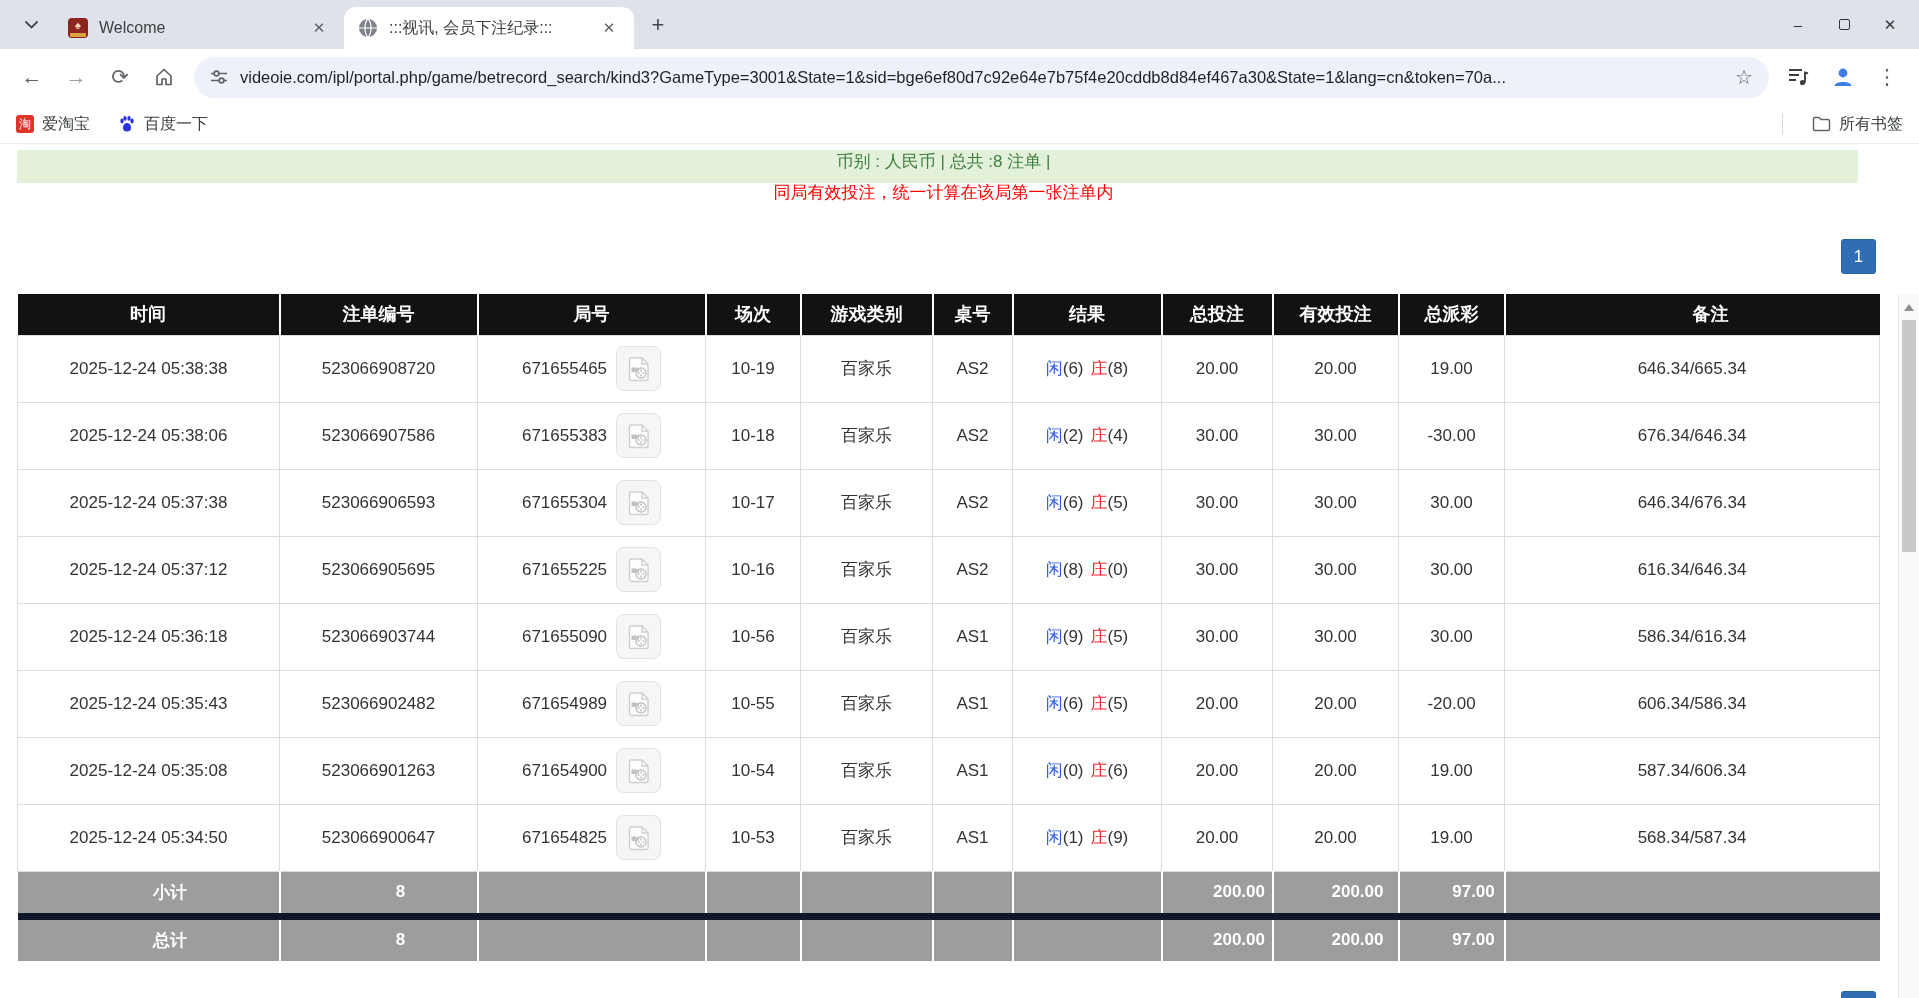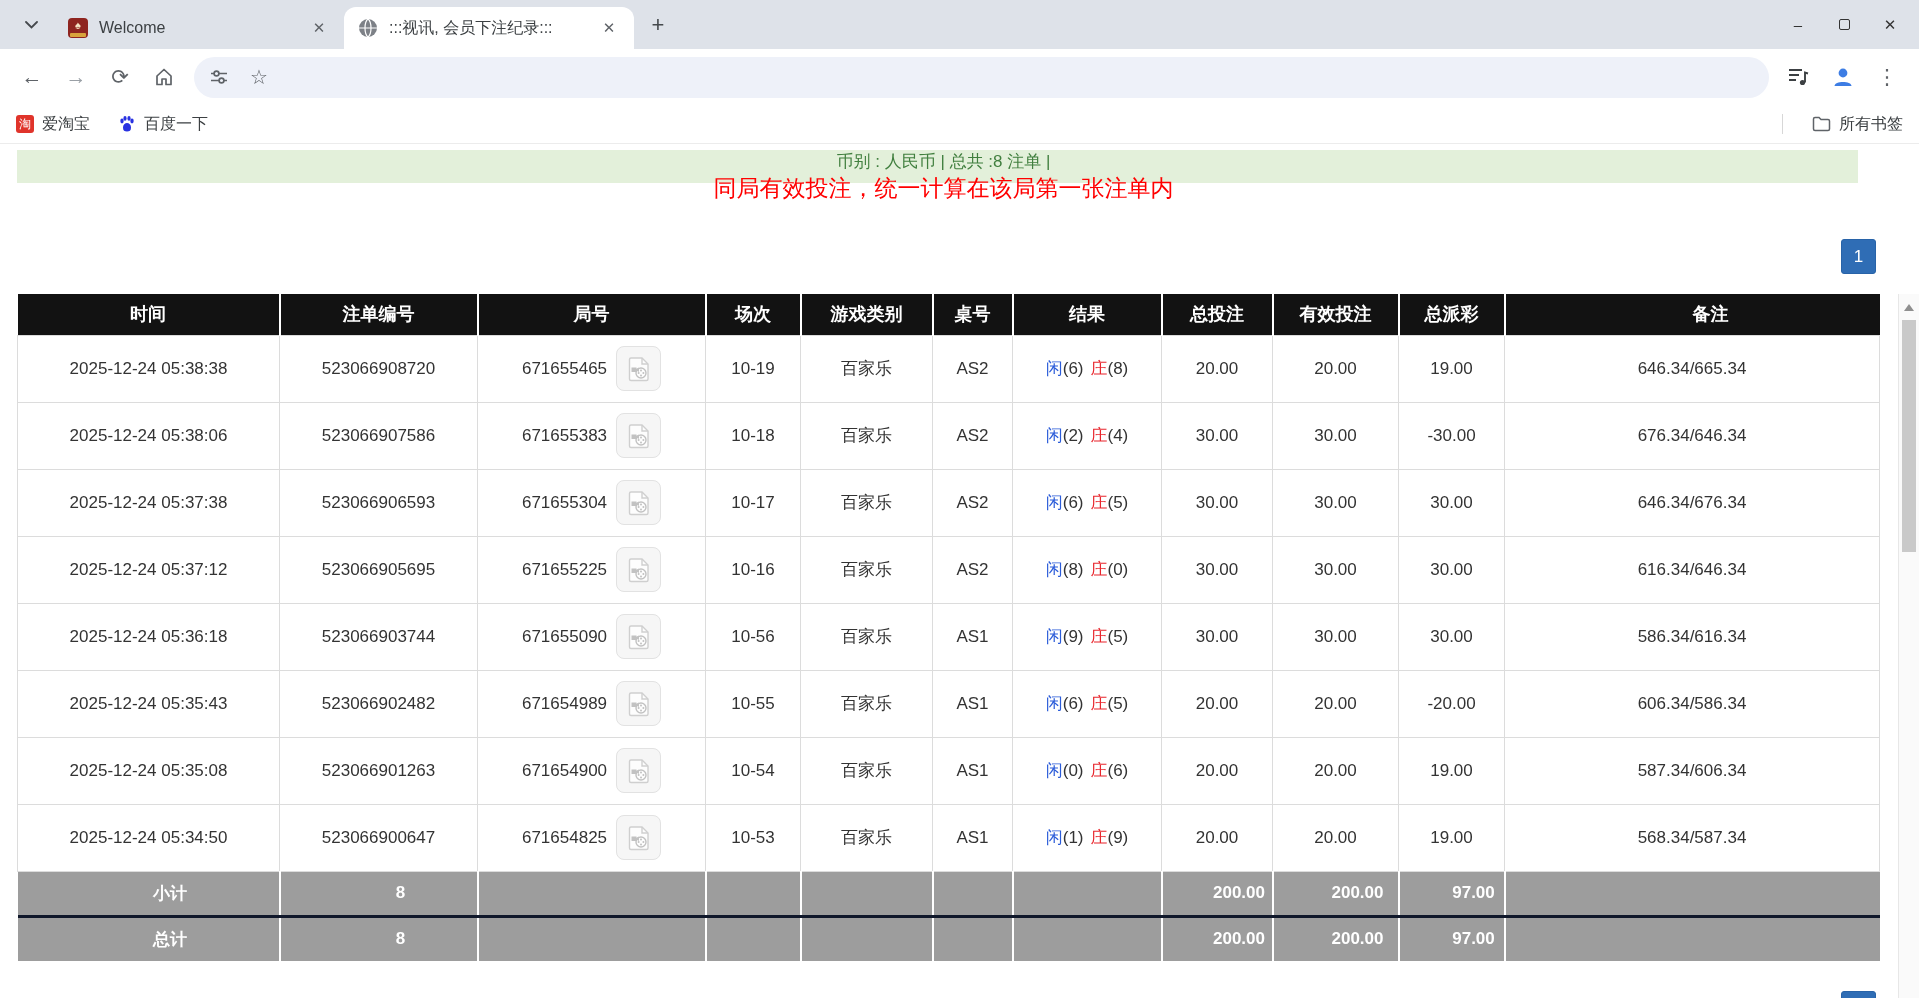--- a/index.html
+++ b/index.html
@@ -47,21 +47,21 @@
   .bm-right { margin-left:auto; display:flex; align-items:flex-start;gap:13px; }
   .bm-divider { width:1px; height:20px; background:#d7d7d7; margin-right:16px; }
   .bm-all { display:flex; align-items:center; font-size:16px; color:#3c4043; cursor:pointer; }
   .bm-all svg { margin-right:8px; }
 
   
   .content { position:relative; height:854px; background:#fff; }
   .summary-strip { margin:6px 61px 0 17px; height:33px; background:#e3f0da;
                    display:flex; align-items:center; justify-content:space-between; padding:0 10px 0 22px;flex-direction:column; }
   .summary-text { color:#417f3f; font-size:17px; }
-  .notice-text { color:#ff0000; font-size:23px; }
+  .notice-text { color:#ff0000; font-size:17px;margin-top:8px; }
 
   .pagination-top { position:absolute; top:89px; right:43px; }
   .page-btn { width:35px; height:35px; background:#2f6db5; color:#fff; border:1px solid #2863a8;
               border-radius:3px; font-size:17px; font-family:inherit; cursor:pointer; }
 
   .bet-table { position:absolute; top:144px; left:17px; width:1862px; border-collapse:collapse; table-layout:fixed; }
   .bet-table th { background:#121212; color:#fff; font-size:18px; font-weight:bold; height:41px;
                   border-right:2px solid #fff; text-align:center; }
   .bet-table th:last-child { border-right:none;padding-left:36px; }
   .bet-table tbody td { height:67px; border:1px solid #dcdcdc; text-align:center; font-size:17px; color:#333; background:#fff; }
@@ -69,21 +69,21 @@
   .video-btn { width:45px; height:45px; background:#f6f6f6; border:1px solid #e2e2e2; border-radius:8px;
                display:flex; align-items:center; justify-content:center; cursor:pointer; }
   .result-cell .rp { color:#2b5cd9; }
   .result-cell .rb { color:#e8262d; margin-left:7px; }
   .result-cell .rs { color:#333; }
   td.blue { color:#2e6be0; }
   td.neg { color:#e60000; }
   .bet-table tfoot td { height:45px; background:#9d9d9d; color:#fff; font-size:17px; font-weight:bold;
                         text-align:center; border-right:2px solid #fff;padding-left:44px; }
   .bet-table tfoot td:last-child { border-right:none; }
-  .bet-table tfoot tr.total-row td { border-top:3px solid #0f172a; }
+  .bet-table tfoot tr.total-row td { border-top:7px solid #0f172a; }
 
   .pagination-bottom { position:absolute; top:841px; right:43px; }
 
   
   .scrollbar { position:absolute; right:0; top:144px; width:21px; height:854px; background:#fafafa; border-left:1px solid #e7e7e7; }
   .sb-arrow { position:absolute; left:0; width:20px; height:22px; display:flex; align-items:center; justify-content:center; cursor:pointer; }
   .sb-arrow.up { top:2px; }
   .tri-up { width:0; height:0; border-left:5px solid transparent; border-right:5px solid transparent; border-bottom:7px solid #8f8f8f; }
   .sb-thumb { position:absolute; top:26px; left:3px; width:14px; height:232px; background:#c9c9c9; cursor:pointer; }
 </style>
@@ -136,20 +136,21 @@
         </svg>
     </div>
     <div class="omnibox">
       <span class="site-icon">
         <svg width="18" height="18" viewBox="0 0 18 18">
             <path d="M1 5.5 H17 M1 12.5 H17" stroke="#5f6368" stroke-width="1.7"></path>
             <circle cx="6.5" cy="5.5" r="2.4" fill="#eef1f9" stroke="#5f6368" stroke-width="1.7"></circle>
             <circle cx="11.5" cy="12.5" r="2.4" fill="#eef1f9" stroke="#5f6368" stroke-width="1.7"></circle>
           </svg>
       </span>
+      <span class="url">videoie.com/ipl/portal.php/game/betrecord_search/kind3?GameType=3001&amp;State=1&amp;sid=bge6ef80d7c92e64e7b75f4e20cddb8d84ef467a30&amp;State=1&amp;lang=cn&amp;token=70a...</span>
       <span class="star">☆</span>
     </div>
     <div class="toolbar-right">
       <div class="nav-icon">
         <svg width="22" height="18" viewBox="0 0 22 18">
             <path d="M1 2 H14 M1 7 H11 M1 12 H8" stroke="#3c4043" stroke-width="1.9"></path>
             <circle cx="14.5" cy="14.5" r="2.6" fill="#3c4043"></circle>
             <path d="M17 14.5 V4.5 L20 5.5" stroke="#3c4043" stroke-width="1.9" fill="none"></path>
           </svg>
       </div>

